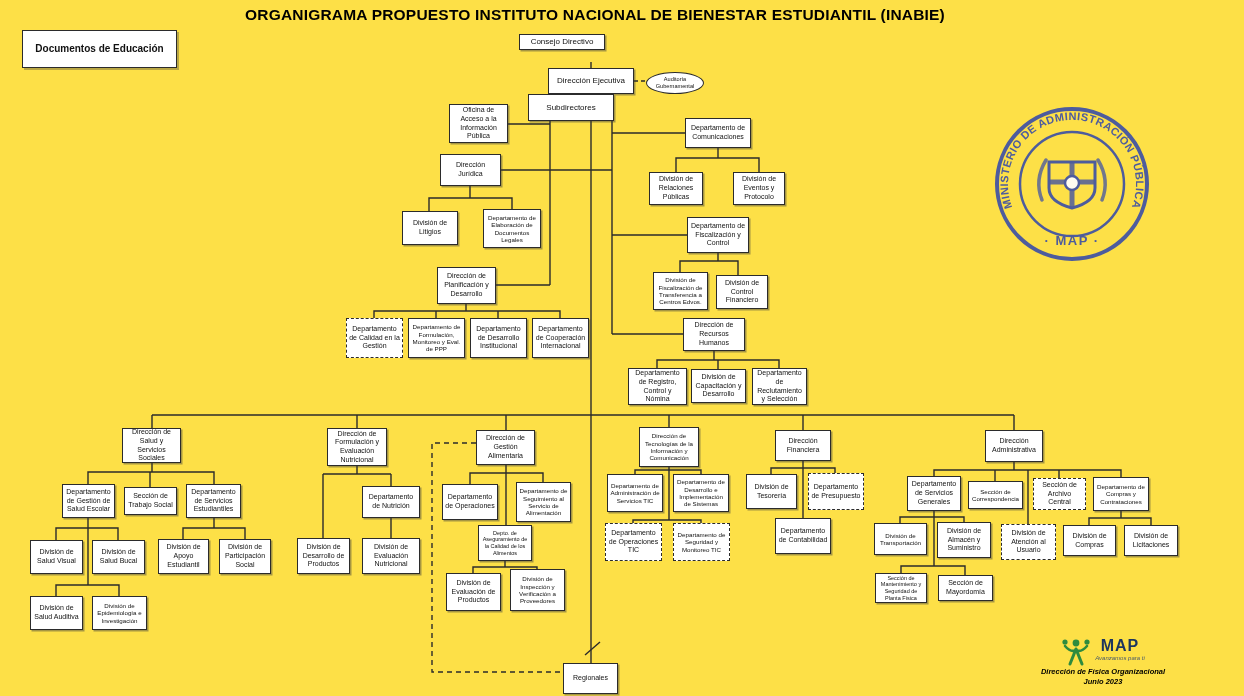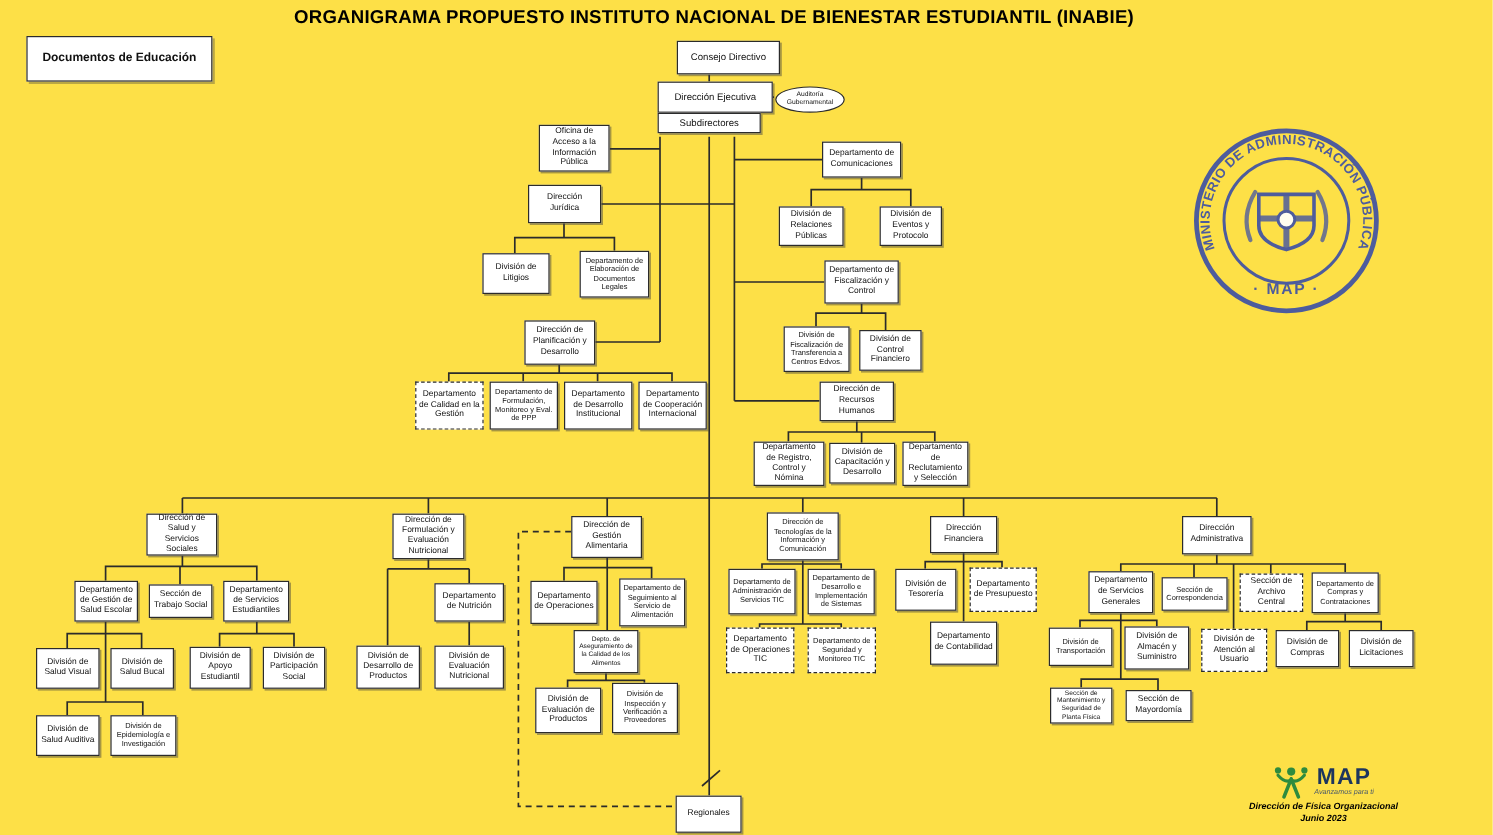--- a/index.html
+++ b/index.html
@@ -14,21 +14,21 @@
         font-size:7px;line-height:1.25;padding:1px 2px;box-sizing:border-box;}
   .node.dashed{border-style:dashed;box-shadow:none;}
   .node.ellipse{border-radius:50%;box-shadow:none;font-size:5.6px;}
   .node.root{font-size:8px;}
   .node.minedu{font-size:10px;font-weight:bold;box-shadow:2px 2px 0 rgba(60,60,60,.35);}
   .node.sm{font-size:6.2px;line-height:1.2;}
   .node.xs{font-size:5.5px;line-height:1.2;}
   .seal{position:absolute;left:992px;top:104px;z-index:2;opacity:.92;}
   .footer{position:absolute;left:1008px;top:638px;width:190px;z-index:2;text-align:center;}
   .footer .logorow{display:flex;align-items:flex-start;justify-content:center;gap:4px;}
-  .footer .mapword{font-size:19px;font-weight:bold;color:#1c355e;letter-spacing:1px;line-height:1;}
+  .footer .mapword{font-size:16px;font-weight:bold;color:#1c355e;letter-spacing:1px;line-height:1;}
   .footer .tagline{font-size:6px;font-style:italic;color:#4a5a6a;text-align:right;margin-top:1px;}
   .footer .credit{font-size:7.5px;font-weight:bold;font-style:italic;color:#000;line-height:1.3;margin-top:1px;}
 </style>
 </head>
 <body>
 
 <div class="canvas">
 
   <div class="title">ORGANIGRAMA PROPUESTO INSTITUTO NACIONAL DE BIENESTAR ESTUDIANTIL (INABIE)</div>
 
@@ -53,23 +53,23 @@
     <path d="M803 460 V518 M771 474 V468 H835 V473"></path>
     <path d="M1014 462 V470 M934 476 V470 H1121 V477 M995 470 V481 M1059 470 V478 M1028 470 V524"></path>
     <path d="M934 511 V566 M900 523 V517 H964 V522 M901 573 V566 H965 V575"></path>
     <path d="M1121 511 V518 M1089 525 V518 H1151 V525"></path>
     <path d="M634 81 H648" stroke-dasharray="4 3"></path>
     <path d="M476 443 H432 V672 H563" stroke-dasharray="5 4"></path>
   </svg>
 
   <div class="node minedu" style="left:22px;top:30px;width:155px;height:38px">Documentos de Educación</div>
 
-  <div class="node root" style="left:564px;top:34px;width:86px;height:28px">Consejo Directivo</div>
-  <div class="node root" style="left:548px;top:68px;width:96px;height:26px">Dirección Ejecutiva</div>
-  <div class="node root" style="left:548px;top:94px;width:86px;height:17px">Subdirectores</div>
+  <div class="node root" style="left:519px;top:34px;width:86px;height:16px">Consejo Directivo</div>
+  <div class="node root" style="left:548px;top:68px;width:86px;height:26px">Dirección Ejecutiva</div>
+  <div class="node root" style="left:528px;top:94px;width:86px;height:27px">Subdirectores</div>
   <div class="node ellipse" style="left:646px;top:72px;width:58px;height:22px">Auditoría Gubernamental</div>
 
   <div class="node" style="left:449px;top:104px;width:59px;height:39px">Oficina de Acceso a la Información Pública</div>
   <div class="node" style="left:440px;top:154px;width:61px;height:32px">Dirección Jurídica</div>
   <div class="node" style="left:402px;top:211px;width:56px;height:34px">División de Litigios</div>
   <div class="node sm" style="left:483px;top:209px;width:58px;height:39px">Departamento de Elaboración de Documentos Legales</div>
   <div class="node" style="left:437px;top:267px;width:59px;height:37px">Dirección de Planificación y Desarrollo</div>
   <div class="node dashed" style="left:346px;top:318px;width:57px;height:40px">Departamento de Calidad en la Gestión</div>
   <div class="node sm" style="left:408px;top:318px;width:57px;height:40px">Departamento de Formulación, Monitoreo y Eval. de PPP</div>
   <div class="node" style="left:470px;top:318px;width:57px;height:40px">Departamento de Desarrollo Institucional</div>

